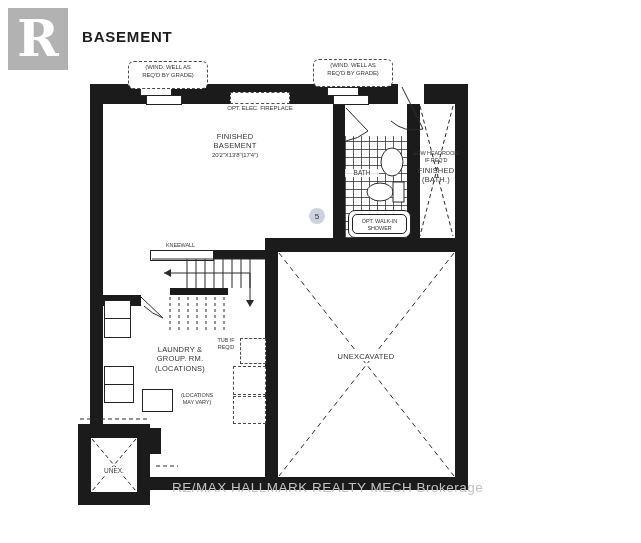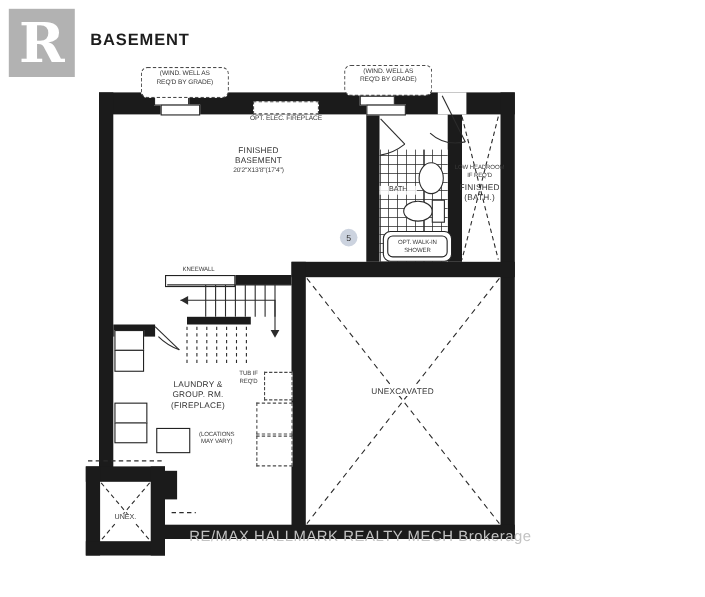--- a/index.html
+++ b/index.html
@@ -106,21 +106,21 @@
   <div class="marker">
     <span>5</span>
   </div>
 
   <div class="lbl micro" style="left:166px;top:242px;width:40px;text-align:left;">KNEEWALL</div>
   <div class="outbox" style="left:150px;top:250px;width:62px;height:9px;"></div>
 
   <div class="lbl" style="left:130px;top:345px;width:100px;">
     <div class="name">LAUNDRY &amp;</div>
     <div class="name">GROUP. RM.</div>
-    <div class="name">(FIREPLACE)</div>
+    <div class="name">(LOCATIONS)</div>
   </div>
   <div class="outbox" style="left:104px;top:300px;width:25px;height:17px;"></div>
   <div class="outbox" style="left:104px;top:318px;width:25px;height:18px;"></div>
   <div class="outbox" style="left:104px;top:366px;width:28px;height:17px;"></div>
   <div class="outbox" style="left:104px;top:384px;width:28px;height:17px;"></div>
   <div class="outbox" style="left:142px;top:389px;width:29px;height:21px;"></div>
   <div class="lbl micro" style="left:174px;top:392px;width:46px;">
     <div>(LOCATIONS</div>
     <div>MAY VARY)</div>
   </div>

